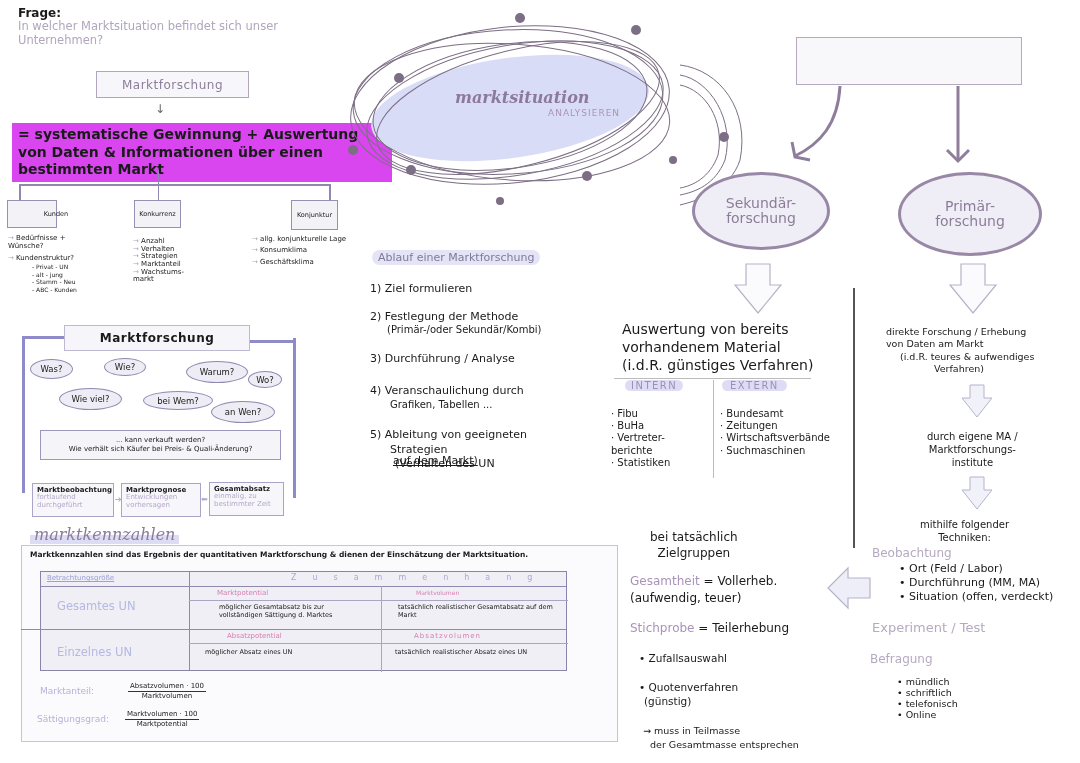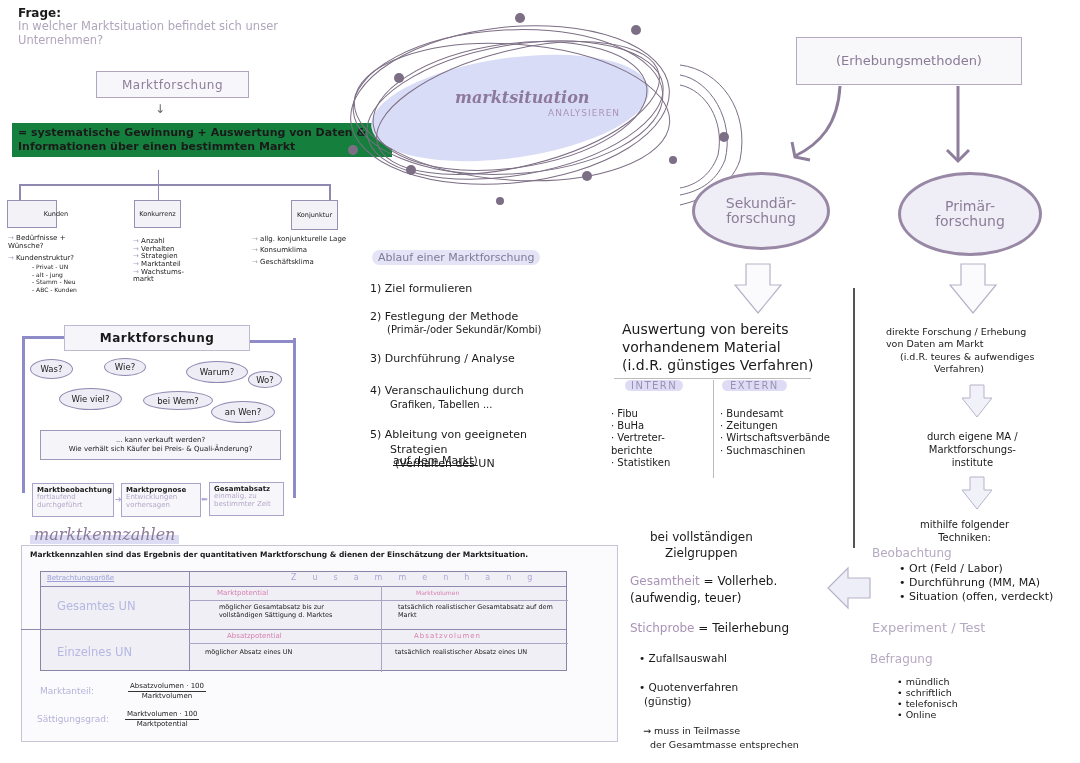--- a/index.html
+++ b/index.html
@@ -8,21 +8,21 @@
   .abs { position: absolute; }
   .box { border: 1.5px solid #a99bb5; background: #f4f3f9; }
   .line { position: absolute; background: #8f88b0; }
   .xs { font-size: 6px; line-height: 1.15; }
 
   
   #frage-label { left: 18px; top: 6px; font-size: 12px; font-weight: bold; }
   #frage-text { left: 18px; top: 20px; font-size: 11.5px; color: #b0a6bd; line-height: 1.2; width: 320px; }
   #mf-title-box { left: 96px; top: 71px; width: 153px; height: 27px; display:flex; align-items:center; justify-content:center; font-size: 12px; color:#8d7e99; letter-spacing: .5px; border-color:#b1a6bc; background:#f7f6fa; }
   #mf-arrow { left: 155px; top: 102px; font-size: 12px; color:#666; }
-  #definition { left: 12px; top: 123px; width: 380px; background: #15803d; padding: 3px 6px; font-size: 11px; line-height: 1.25; font-weight: bold; }
+  #definition { left: 12px; top: 123px; width: 380px; background: #d946ef; padding: 3px 6px; font-size: 14px; line-height: 1.25; font-weight: bold; }
 
   .cat-box { background:#f3f2f7; border:1.5px solid #9690b4; font-size:6.5px; display:flex; align-items:center; justify-content:center; text-align:center; }
   .cat-list { font-size: 7px; line-height: 1.2; }
   .cat-list li { list-style: none; }
   .cat-list li::before { content: "→ "; color:#b0a0c0; }
 
   
   #mf2-frame-left { left: 22px; top: 338px; width: 3px; height: 155px; background:#8f8bc9; }
   #mf2-frame-right { left: 293px; top: 338px; width: 3px; height: 160px; background:#8f8bc9; }
   #mf2-frame-top1 { left: 22px; top: 336px; width: 45px; height: 3px; background:#8f8bc9; }
@@ -255,21 +255,20 @@
 <div class="ablauf-step" style="top:324px;left:387px;font-size:10px;">(Primär-/oder Sekundär/Kombi)</div>
 <div class="ablauf-step" style="top:352px;">3) Durchführung / Analyse</div>
 <div class="ablauf-step" style="top:384px;">4) Veranschaulichung durch</div>
 <div class="ablauf-step" style="top:399px;left:390px;font-size:10px;">Grafiken, Tabellen ...</div>
 <div class="ablauf-step" style="top:428px;">5) Ableitung von geeigneten</div>
 <div class="ablauf-step" style="top:443px;left:390px;">Strategien</div>
 <div class="ablauf-step" style="top:457px;left:384px;margin-left:11px;">(Verhalten des UN</div>
 <div class="ablauf-step" style="top:454px;left:393px;text-decoration:underline;">auf dem Markt)</div>
 
 <div class="abs box" id="methoden-box">
-  <div>(Erhebungsmethoden)</div>
 </div>
 <svg class="abs" style="left:790px;top:84px;" width="190" height="80" viewBox="0 0 190 80">
   <g fill="none" stroke="#8e7e9c" stroke-width="3">
     <path d="M50 2 C48 40 30 60 5 72"></path>
     <path d="M2 58 L5 73 L20 76"></path>
     <path d="M168 2 L168 76"></path>
     <path d="M157 66 L168 77 L179 66"></path>
   </g>
 </svg>
 
@@ -347,21 +346,21 @@
 <div class="tech-title" style="left:872px;top:620px;font-size:13px;">Experiment / Test</div>
 <div class="tech-title" style="left:870px;top:652px;">Befragung</div>
 <ul class="tech-list small-list" style="left:897px;top:677px;">
   <li>mündlich</li>
   <li>schriftlich</li>
   <li>telefonisch</li>
   <li>Online</li>
 </ul>
 
 <div class="abs" id="zg-title">
-  <div>bei vollständigen</div>
+  <div>bei tatsächlich</div>
   <div>Zielgruppen</div>
 </div>
 <div class="zg-line" style="left:630px;top:574px;">
   <span class="zg-key">Gesamtheit</span>
   <span>= Vollerheb.</span>
 </div>
 <div class="zg-line" style="left:630px;top:591px;">(aufwendig, teuer)</div>
 <div class="zg-line" style="left:630px;top:621px;">
   <span class="zg-key">Stichprobe</span>
   <span>= Teilerhebung</span>

